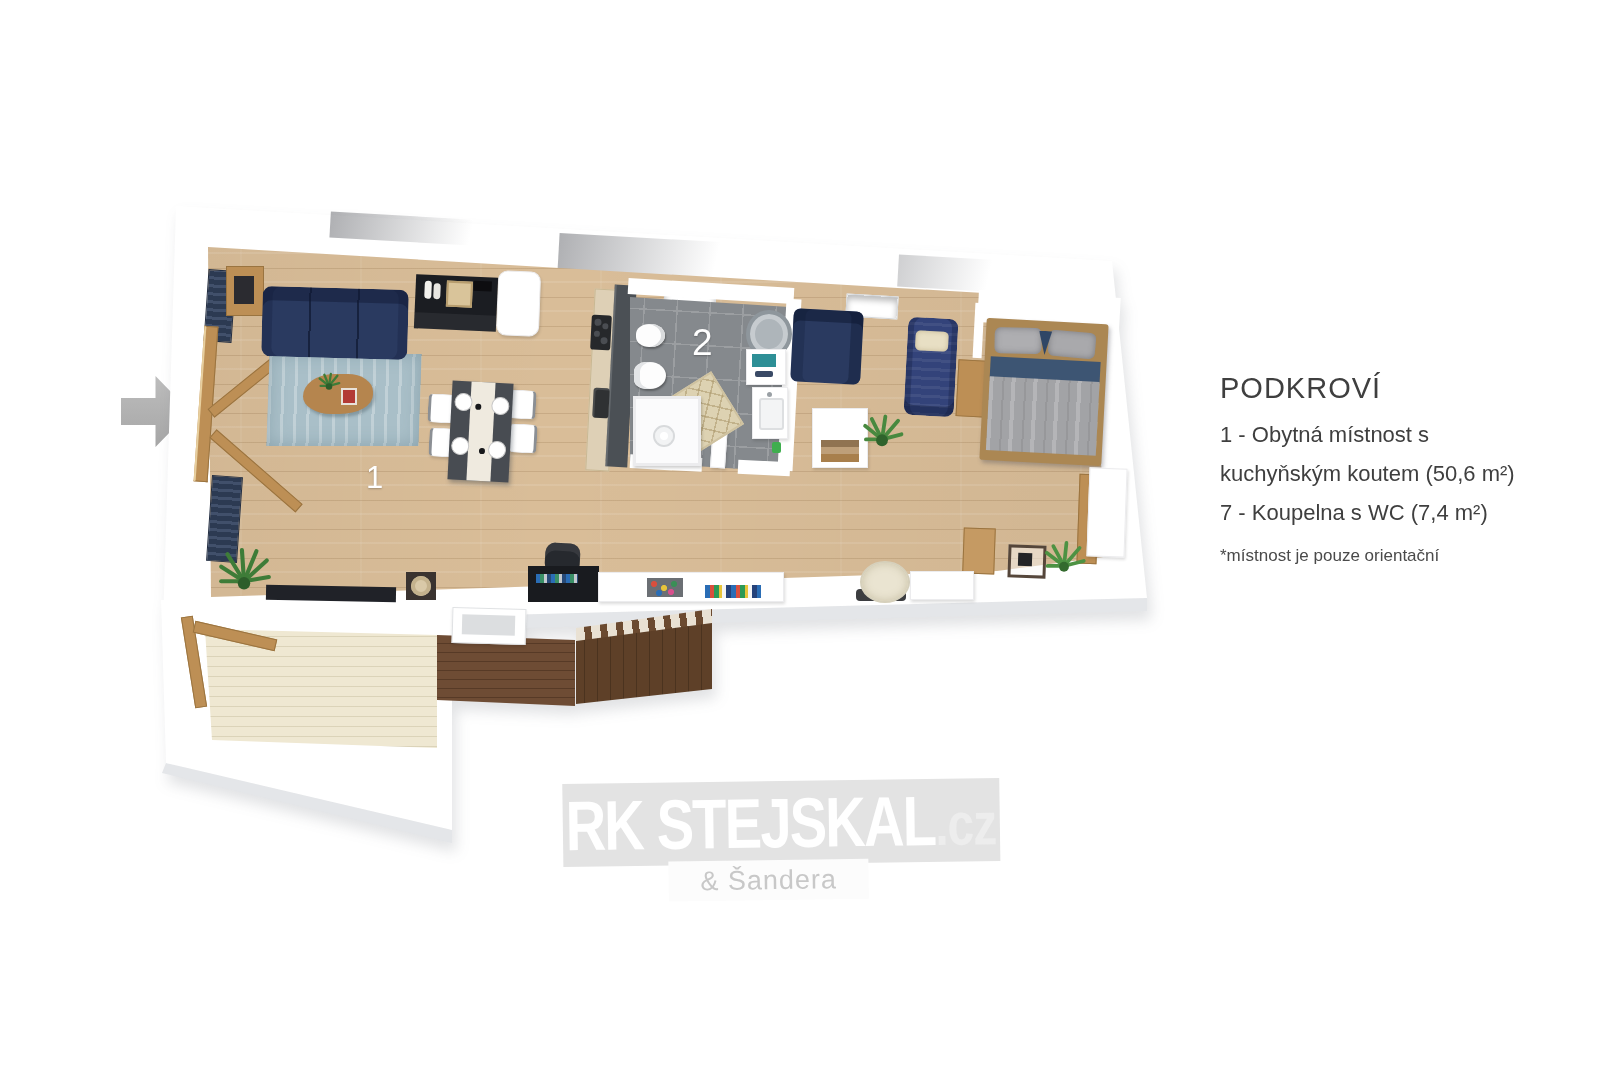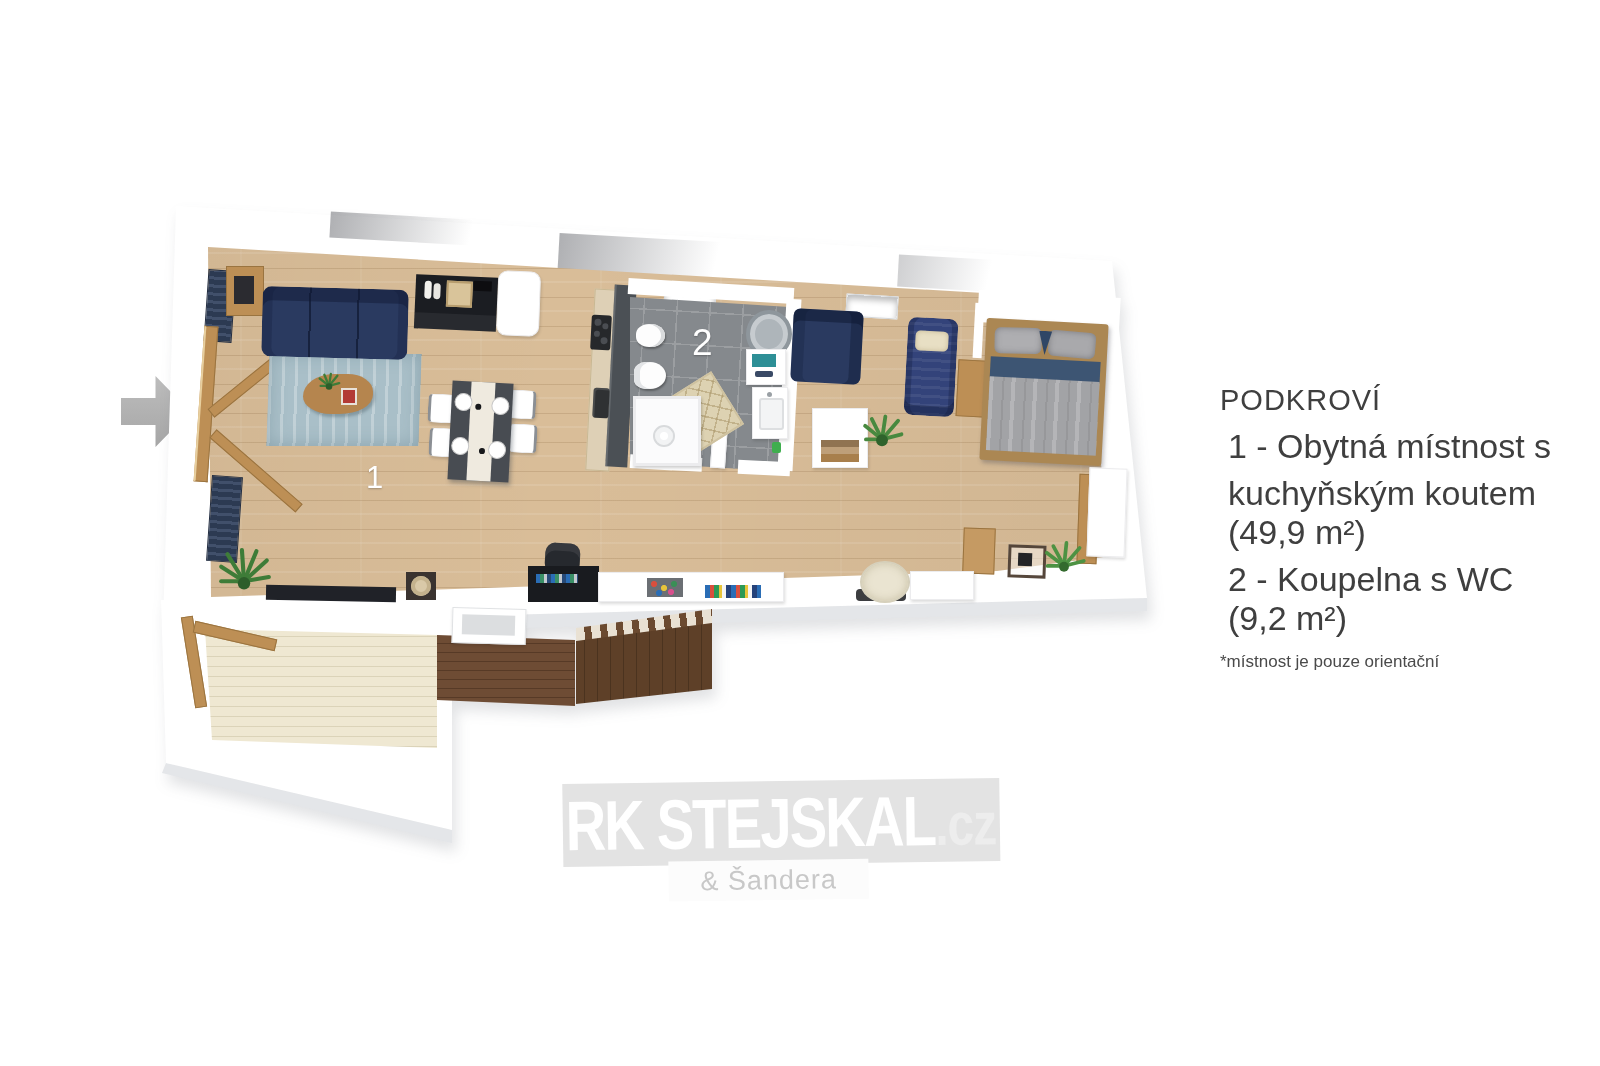--- a/index.html
+++ b/index.html
@@ -62,24 +62,24 @@
   .blanket{
     background-color:#a2a3a6;
     background-image:repeating-linear-gradient(90deg, rgba(255,255,255,.20) 0 4px, rgba(0,0,0,0) 4px 13px, rgba(0,0,0,.07) 13px 15px, rgba(0,0,0,0) 15px 22px);
   }
   .blinds{background:repeating-linear-gradient(0deg, #2c3a52 0 5px, #41506b 5px 8px);border:1px solid #232e42;}
   .arrow{
     background:linear-gradient(180deg,#bdbdbd,#a6a6a6);
     clip-path:polygon(0 31%, 50% 31%, 50% 0, 100% 50%, 50% 100%, 50% 69%, 0 69%);
   }
   
-  .legend{position:absolute;left:1220px;top:384px;width:340px;color:var(--text-dark);}
+  .legend{position:absolute;left:1220px;top:372px;width:340px;color:var(--text-dark);}
   .legend-title{font-size:29px;letter-spacing:1px;margin:0 0 10px 0;font-weight:400;}
   .legend-sub{font-size:27px;letter-spacing:.5px;margin:0 0 44px 0;font-weight:400;}
-  .legend-item{font-size:34px;line-height:39px;margin:8px;font-weight:400;}
+  .legend-item{font-size:22px;line-height:39px;margin:0;font-weight:400;}
   .legend-note{font-size:17px;color:#4a4a4a;margin-top:14px;font-weight:400;}
   
   .wm{position:absolute;left:563px;top:776px;width:440px;height:120px;transform:rotate(-.8deg);}
   .wm-band{position:absolute;left:0;top:5px;width:437px;height:83px;background:var(--wm-band);display:flex;align-items:center;justify-content:center;}
   .wm-brand{color:var(--wm-text);font-size:61px;font-weight:bold;letter-spacing:-2px;transform:scaleY(1.15) scaleX(.92);white-space:nowrap;}
   .wm-tld{color:var(--wm-tld);font-size:52px;font-weight:bold;letter-spacing:-1px;}
   .wm-sub-band{position:absolute;left:105px;top:84px;width:200px;height:40px;background:#fcfcfc;display:flex;align-items:center;justify-content:center;}
   .wm-sub{color:var(--wm-sub);font-size:27px;letter-spacing:1px;}
 </style>
 </head>
@@ -279,22 +279,22 @@
       <div class="abs" style="left:106px;top:12px;width:56px;height:13px;background:repeating-linear-gradient(90deg,#2a6db5 0 5px,#d94f3d 5px 9px,#2c9a56 9px 14px,#e8c43a 14px 17px,#f5f5f5 17px 21px,#25427a 21px 26px);"></div>
     </div>
     <div class="abs" style="left:856px;top:589px;width:50px;height:12px;background:#3c3d40;border-radius:4px;"></div>
     <div class="abs" style="left:860px;top:561px;width:46px;height:38px;border-radius:50%;background:#eae4d1;border:2px solid #d6d0bb;box-shadow:inset 0 0 8px rgba(140,130,90,.35);"></div>
     <div class="abs white-box" style="left:910px;top:571px;width:62px;height:27px;"></div>
   </div>
 
   <div class="legend">
     <p class="legend-title">PODKROVÍ</p>
     <p class="legend-item">1 - Obytná místnost s</p>
-    <p class="legend-item">kuchyňským koutem (49,9 m²)</p>
-    <p class="legend-item">2 - Koupelna s WC (9,2 m²)</p>
+    <p class="legend-item">kuchyňským koutem (50,6 m²)</p>
+    <p class="legend-item">7 - Koupelna s WC (7,4 m²)</p>
     <p class="legend-note">*místnost je pouze orientační</p>
   </div>
 
   <div class="wm">
     <div class="wm-band">
       <span class="wm-brand"><span>RK STEJSKAL</span><span class="wm-tld">.cz</span></span>
     </div>
     <div class="wm-sub-band">
       <span class="wm-sub">&amp; Šandera</span>
     </div>

